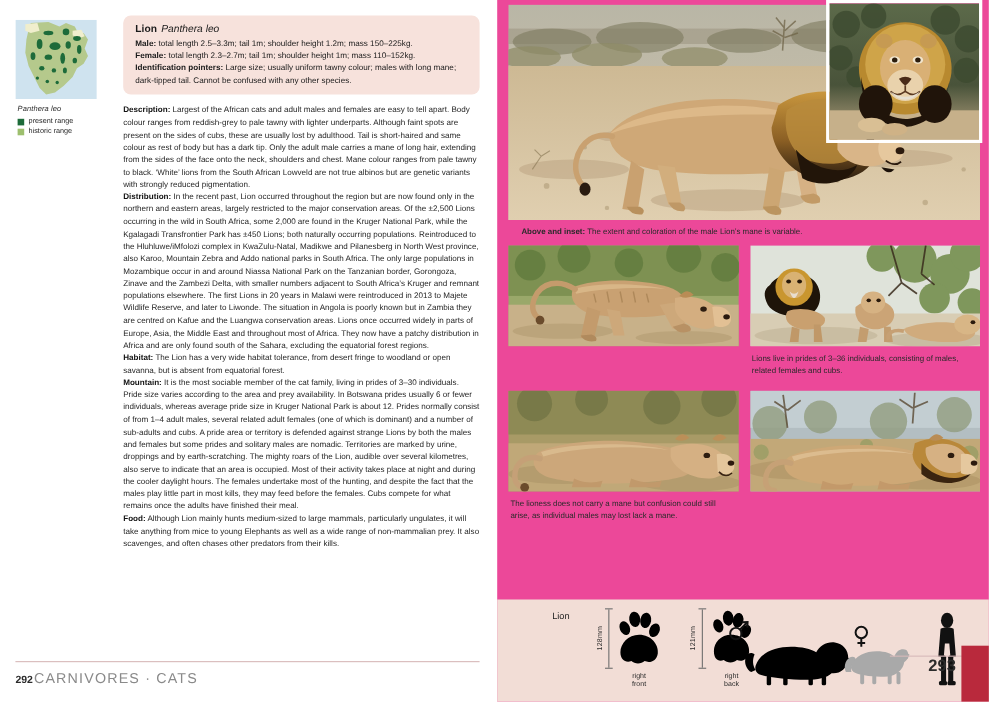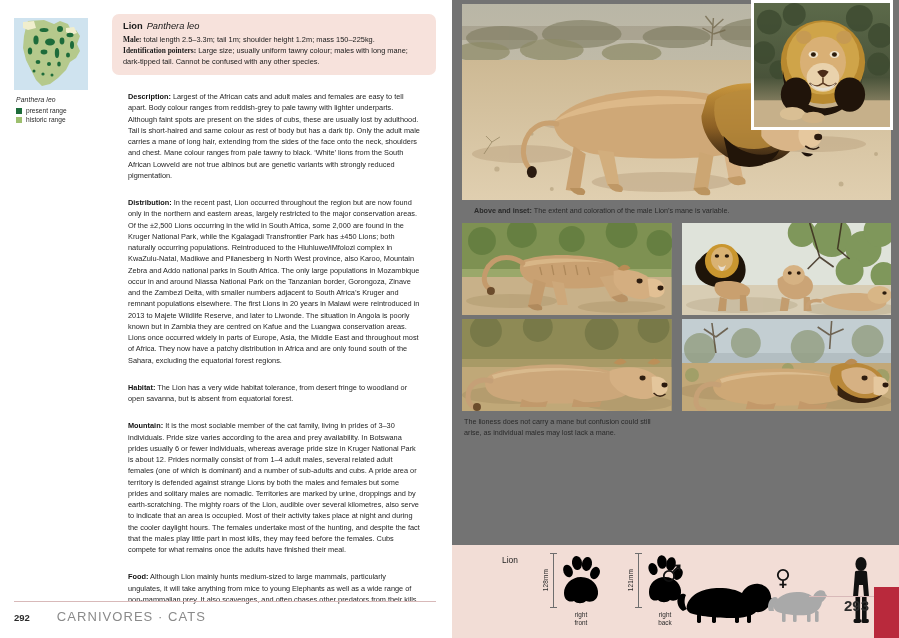--- a/index.html
+++ b/index.html
@@ -43,47 +43,47 @@
     padding: 7px 11px 8px 11px;
     margin-bottom: 8px;
   }
   .sum-title { font-size: 9.3px; color: #1a1a1a; margin-bottom: 2.5px; }
   .sum-title b { font-weight: 700; }
   .sum-title i { font-style: italic; font-weight: 400; margin-left: 4px; }
   .sum-line {
     font-size: 7.4px; line-height: 11.2px; color: #1a1a1a;
     letter-spacing: .01px;
   }
-  .sum-line b { font-weight: 700; font-family: Liberation Serif, serif; }
+  .sum-line b { font-weight: 700; }
 
   .body-text {
     font-size: 7.35px;
     line-height: 11.25px;
     color: #1f1f1f;
     text-align: left;
   }
-  .body-text p { margin: 16px; }
+  .body-text p { margin: 0; }
   .body-text b { font-weight: 700; color: #111; }
 
   
   .footer-left {
     position: absolute; left: 14px; right: 16px; bottom: 14px;
   }
   .footer-rule { height: 1px; background: #d8b9b9; margin-bottom: 7px; }
-  .footer-line { display: flex; align-items: baseline; gap: 27px; }
+  .footer-line { display: flex; align-items: baseline; gap: 1px; }
   .folio { font-size: 9.5px; font-weight: 700; color: #2b2b2b; }
   .running-head {
     font-size: 13px; color: #8a8a8a; letter-spacing: 1.05px;
   }
 
   
   .page-right {
     position: relative;
     width: 447px; height: 638px;
-    background: #737373;
+    background: #ec4899;
   }
   .photo-stack { position: absolute; left: 10px; top: 4px; right: 8px; }
 
   
   .hero-wrap { position: relative; width: 100%; height: 196px; }
   .hero { position: absolute; inset: 0; overflow: hidden; }
   .inset-photo {
     position: absolute; right: -2px; top: -4px;
     width: 142px; height: 130px;
     border: 3px solid #ffffff;
@@ -196,20 +196,24 @@
 
         <div class="summary-box">
           <div class="sum-title">
             <b>Lion</b><i>Panthera leo</i>
           </div>
           <div class="sum-line">
             <b>Male:</b>
             <span>total length 2.5–3.3m; tail 1m; shoulder height 1.2m; mass 150–225kg.</span>
           </div>
           <div class="sum-line">
+            <b>Female:</b>
+            <span>total length 2.3–2.7m; tail 1m; shoulder height 1m; mass 110–152kg.</span>
+          </div>
+          <div class="sum-line">
             <b>Identification pointers:</b>
             <span>Large size; usually uniform tawny colour; males with long mane; dark-tipped tail. Cannot be confused with any other species.</span>
           </div>
         </div>
 
         <div class="body-text">
           <p>
             <b>Description:</b>
             <span>Largest of the African cats and adult males and females are easy to tell apart. Body colour ranges from reddish-grey to pale tawny with lighter underparts. Although faint spots are present on the sides of cubs, these are usually lost by adulthood. Tail is short-haired and same colour as rest of body but has a dark tip. Only the adult male carries a mane of long hair, extending from the sides of the face onto the neck, shoulders and chest. Mane colour ranges from pale tawny to black. ‘White’ lions from the South African Lowveld are not true albinos but are genetic variants with strongly reduced pigmentation.</span>
           </p>
@@ -484,20 +488,21 @@
 
               <g>
                 <path d="M140 76 C158 68, 192 68, 204 76 C208 82, 200 88, 182 88
                          C162 88, 142 84, 140 76 Z" fill="#d0ab7d"></path>
                 <ellipse cx="198" cy="72" rx="12" ry="9" fill="#d8b686"></ellipse>
                 <ellipse cx="203" cy="70" rx="2.2" ry="1.8" fill="#2b1b0d"></ellipse>
                 <path d="M140 78 C130 76, 124 80, 126 86" stroke="#c6a074" stroke-width="3.4" fill="none"></path>
               </g>
             </svg>
           </div>
+          <div class="gcap">Lions live in prides of 3–36 individuals, consisting of males, related females and cubs.</div>
         </div>
       </div>
 
       <div class="row2-spacer"></div>
 
       <div class="grid2">
         <div class="gcol">
           <div class="gphoto">
             <svg width="100%" height="100%" viewBox="0 0 210 92" preserveAspectRatio="none">
               <rect width="210" height="92" fill="#a89a66"></rect>

